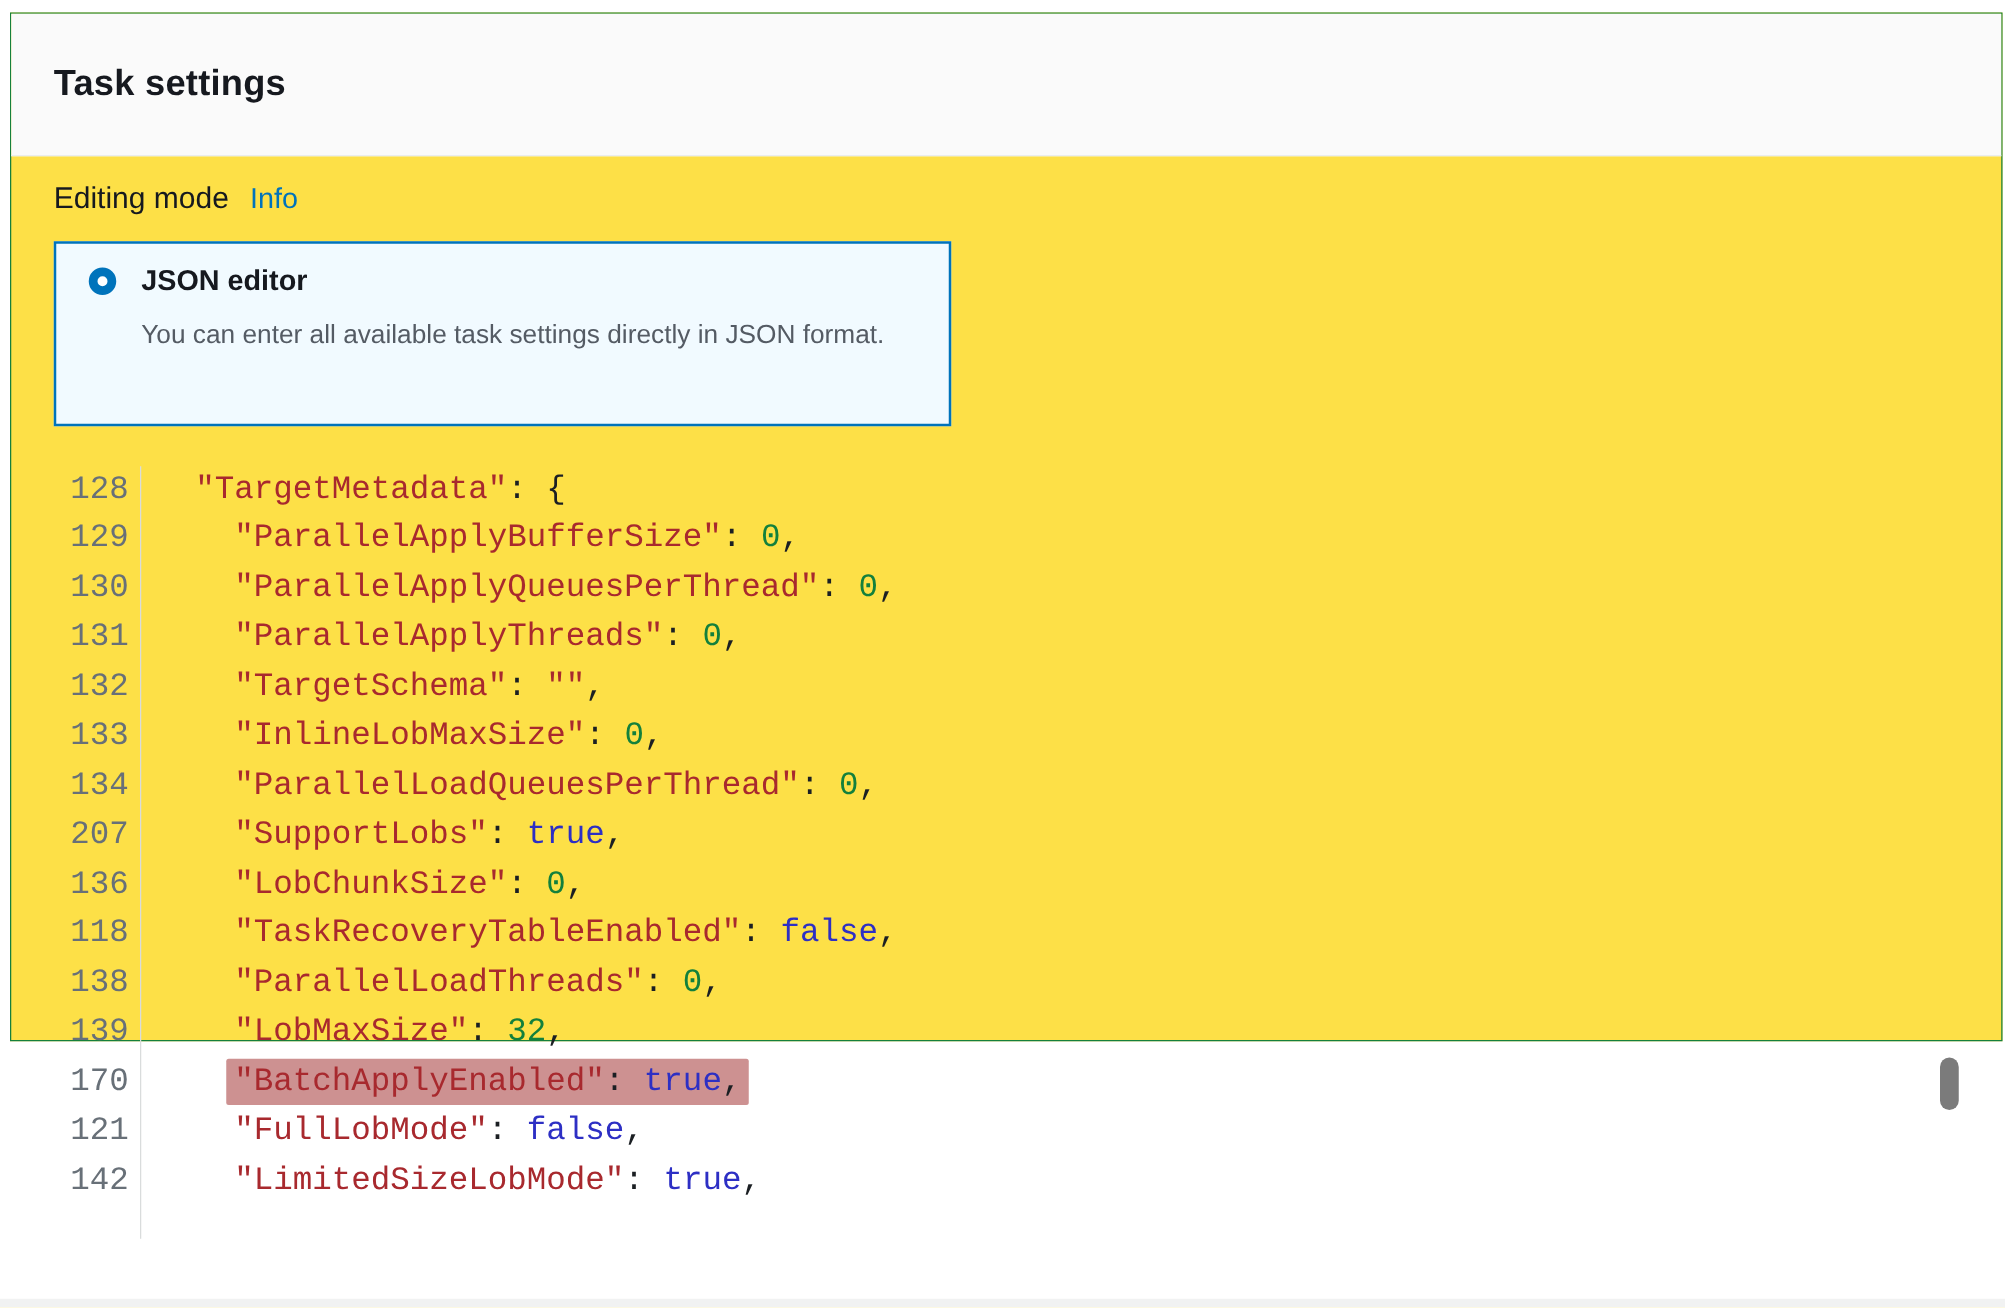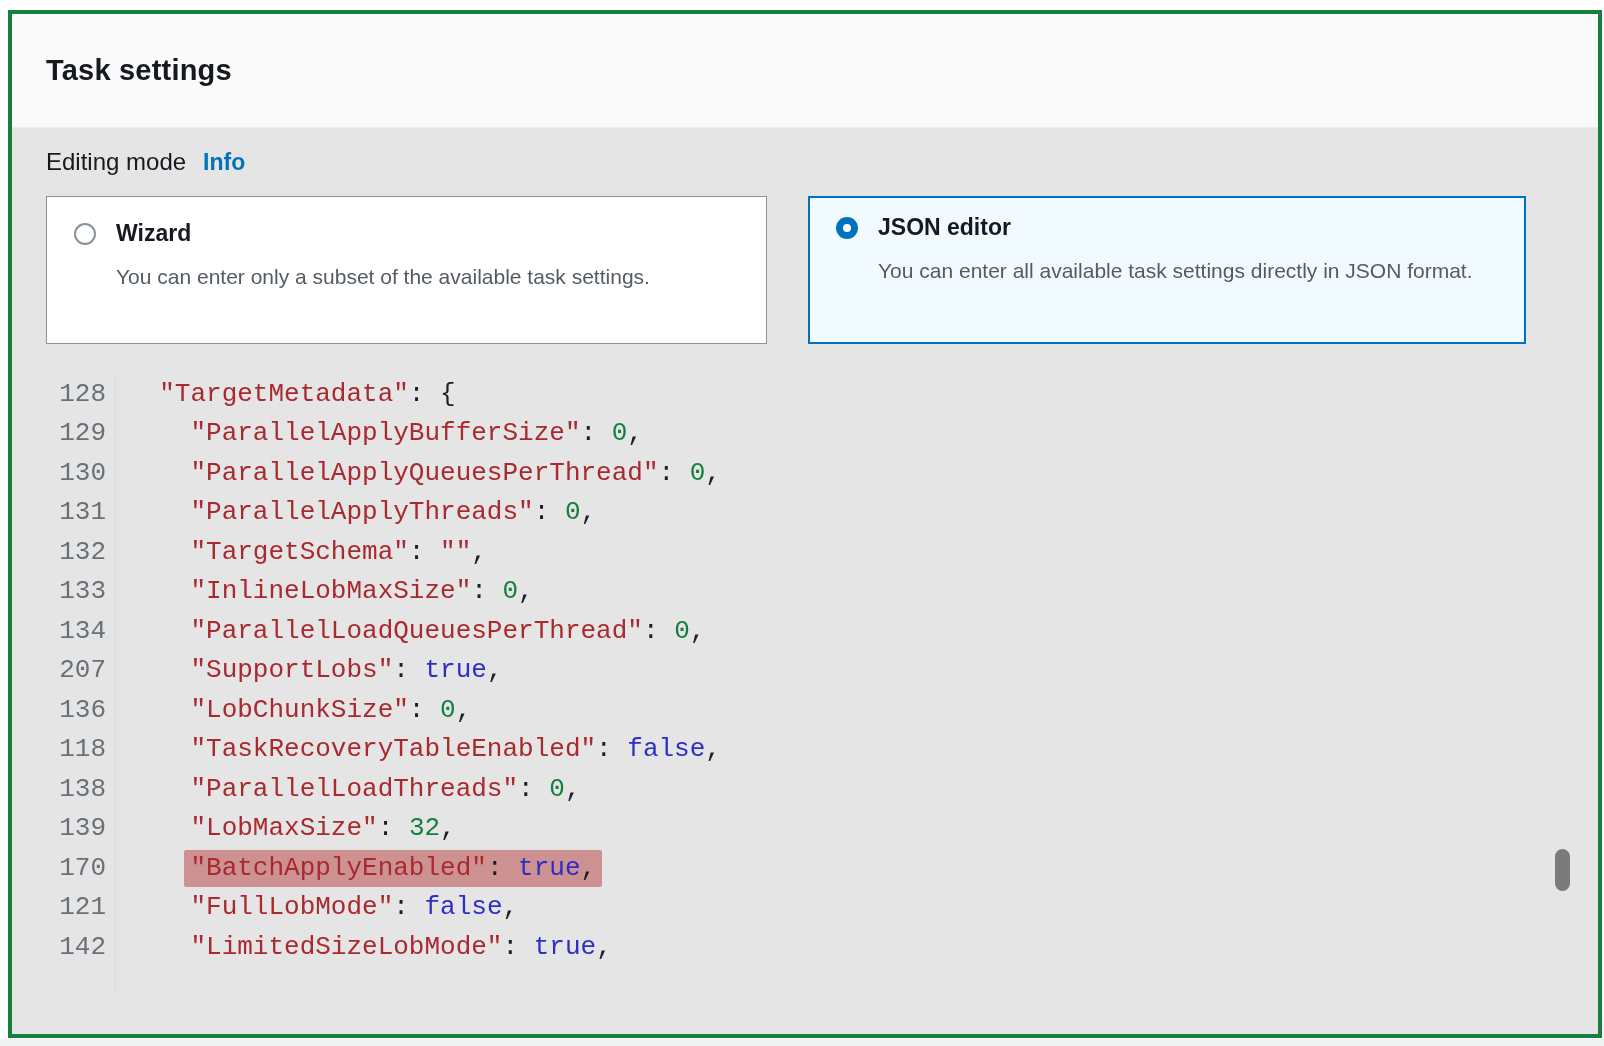--- a/index.html
+++ b/index.html
@@ -11,35 +11,35 @@
     --line-number-gray:#687078;
     --text-dark:#16191f;
     --text-gray:#545b64;
   }
   *{box-sizing:border-box;margin:0;padding:0;}
   html,body{width:1604px;height:1046px;background:#ffffff;overflow:hidden;}
   body{font-family:"Liberation Sans", sans-serif;color:var(--text-dark);}
   .page{position:relative;width:1604px;height:1046px;background:#ffffff;}
 
   .panel{
-    position:absolute;left:8px;top:10px;width:1594px;height:1028px;
-    background:#e5e5e5;border:4px solid #15803d;
+    position:absolute;left:8px;top:10px;width:1594px;height:823px;
+    background:#fde047;border:1px solid #15803d;
   }
   .panel-header{
     height:114px;background:#fafafa;border-bottom:1px solid #eaeded;
     display:flex;align-items:center;padding:0 34px;
   }
   .panel-header h1{
     font-size:29px;font-weight:700;color:var(--text-dark);letter-spacing:.2px;
   }
   .panel-body{padding:0 0 0 34px;}
 
   .field-label-row{margin-top:20px;display:flex;align-items:baseline;}
   .field-label{font-size:24px;color:var(--text-dark);}
-  .info-link{font-size:23px;font-weight:700;color:var(--accent-blue);text-decoration:none;margin-left:17px;}
+  .info-link{font-size:23px;font-weight:400;color:var(--accent-blue);text-decoration:none;margin-left:17px;}
 
   .options-row{margin-top:20px;display:flex;gap:41px;}
   .option-card{
     width:721px;height:148px;background:#ffffff;border:1px solid #879596;
     padding:23px 27px;cursor:pointer;
   }
   .option-card.selected{
     width:718px;background:#f1faff;border:2px solid var(--accent-blue);
     padding:16px 26px;
   }
@@ -91,27 +91,20 @@
 
     <div class="panel-body">
 
       <div class="field-label-row">
         <span class="field-label">Editing mode</span>
         <a href="#" class="info-link">Info</a>
       </div>
 
       <div class="options-row">
 
-        <div class="option-card">
-          <div class="option-top">
-            <span class="radio"></span>
-            <span class="option-label">Wizard</span>
-          </div>
-          <div class="option-desc">You can enter only a subset of the available task settings.</div>
-        </div>
 
         <div class="option-card selected">
           <div class="option-top">
             <span class="radio checked"></span>
             <span class="option-label">JSON editor</span>
           </div>
           <div class="option-desc">You can enter all available task settings directly in JSON format.</div>
         </div>
 
       </div>

